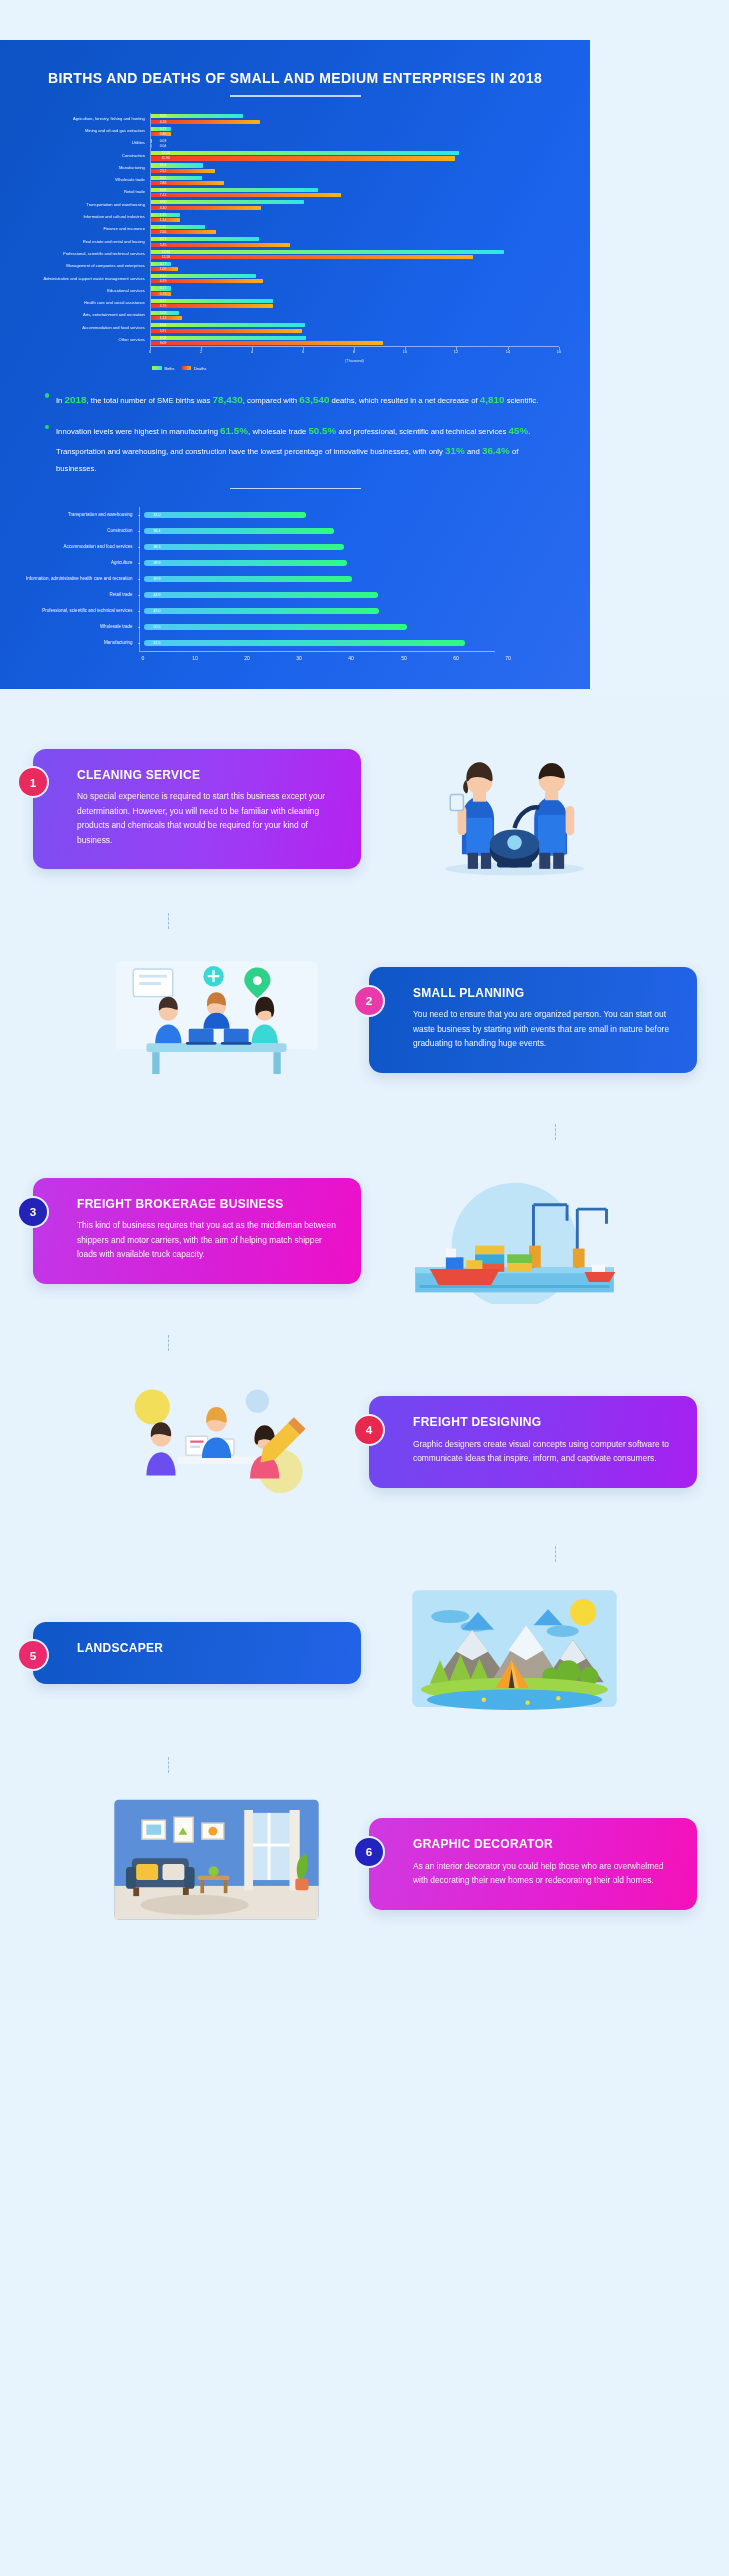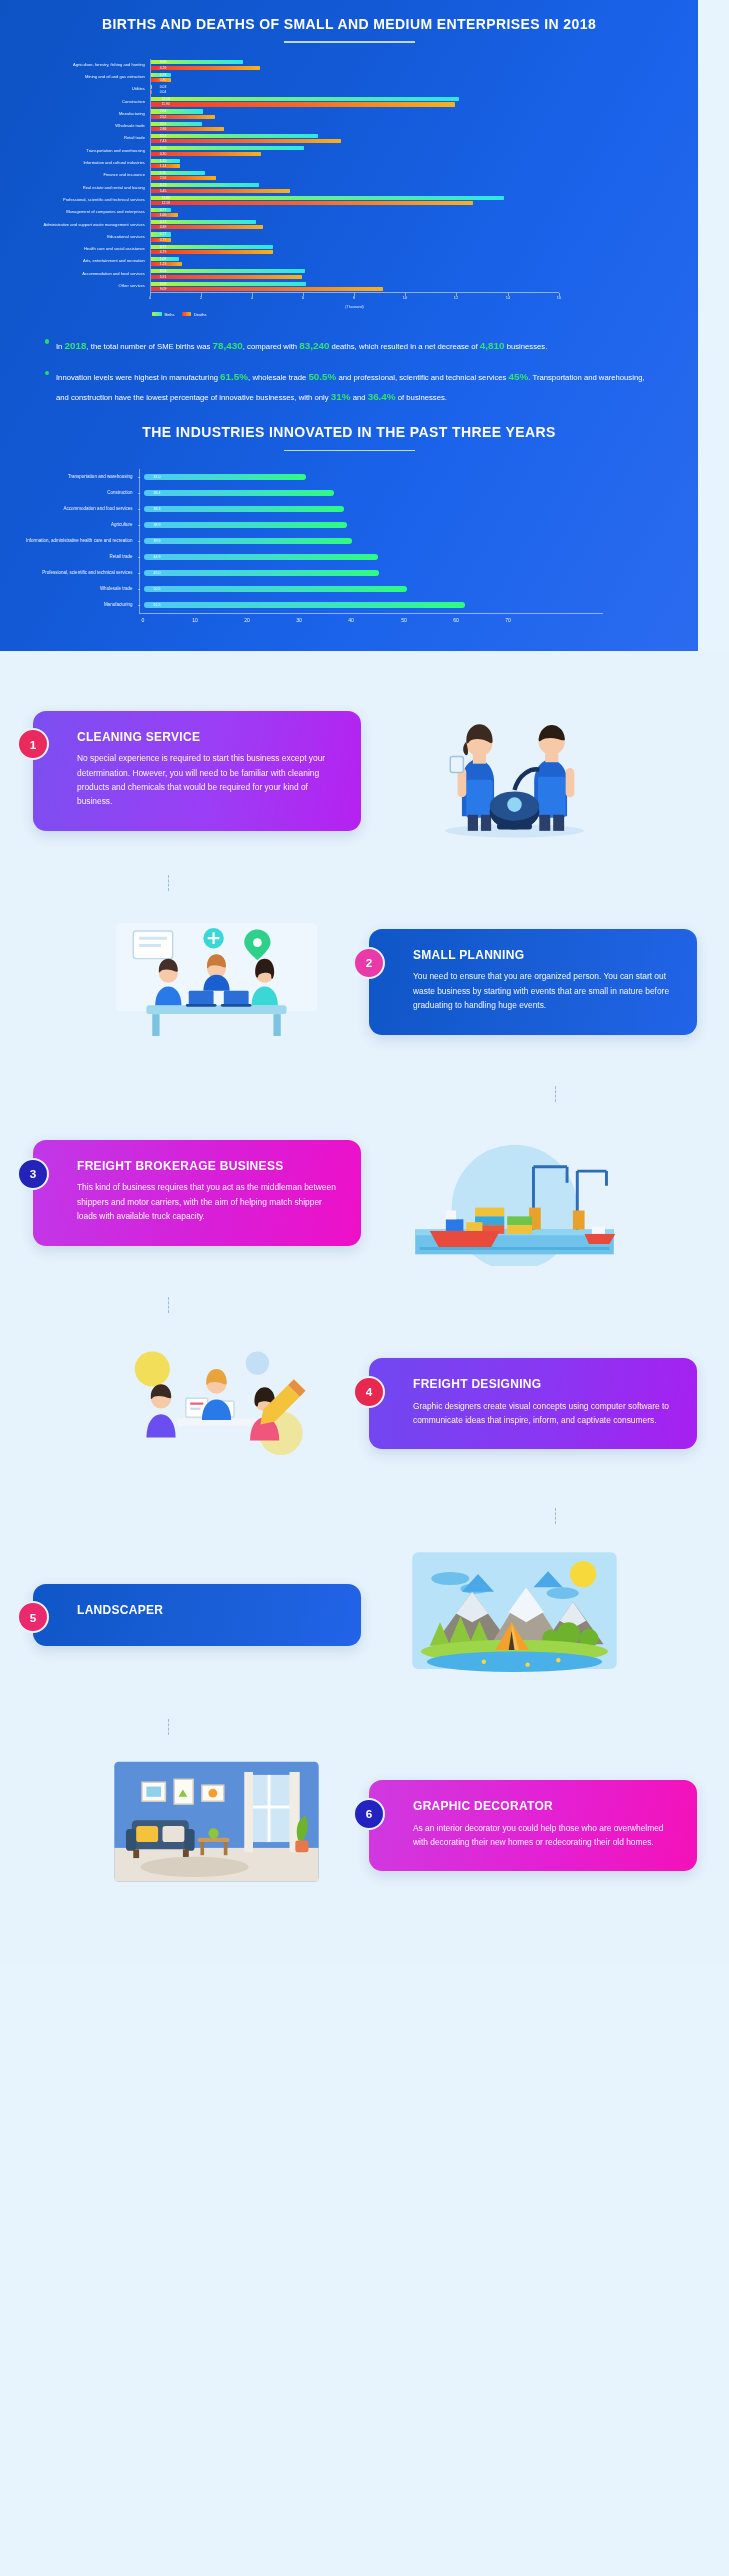--- a/index.html
+++ b/index.html
@@ -6,24 +6,25 @@
   html, body { width: 730px; }
   body {
     font-family: "Liberation Sans", sans-serif;
     background: #e8f4fd;
     width: 730px;
     overflow-x: hidden;
   }
 
   
   .blue-section {
-    width: 698px;
+    width: 590px;
     background: linear-gradient(120deg, #0d53c4 0%, #1359d6 35%, #1a63ea 65%, #2b6bf0 100%);
-    padding: 10px 0 25px 0;
-    position: relative;
+    padding: 24px 0 25px 0;
+    position: relative;
+    margin-top: 40px;
   }
 
   .sec-title {
     text-align: center;
     color: #ffffff;
     font-size: 14px;
     font-weight: bold;
     letter-spacing: 0.4px;
     padding: 5.8px 14.6px 0 14.6px;
   }
@@ -527,30 +528,29 @@
         <div class="lg-item">
           <span class="lg-swatch deaths"></span>
           <span class="lg-text">Deaths</span>
         </div>
       </div>
     </div>
 
   <div class="bullets" id="bullets">
       <div class="bullet">
         <span class="bullet-dot"></span>
-        <div class="bullet-text"><span>In </span><span class="hl">2018</span><span>, the total number of SME births was </span><span class="hl">78,430</span><span>, compared with </span><span class="hl">83,240</span><span> deaths, which resulted in a net decrease of </span><span class="hl">4,810</span><span> businesses.</span></div>
+        <div class="bullet-text"><span>In </span><span class="hl">2018</span><span>, the total number of SME births was </span><span class="hl">78,430</span><span>, compared with </span><span class="hl">63,540</span><span> deaths, which resulted in a net decrease of </span><span class="hl">4,810</span><span> scientific.</span></div>
       </div>
       <div class="bullet">
         <span class="bullet-dot"></span>
         <div class="bullet-text"><span>Innovation levels were highest in manufacturing </span><span class="hl">61.5%</span><span>, wholesale trade </span><span class="hl">50.5%</span><span> and professional, scientific and technical services </span><span class="hl">45%</span><span>. Transportation and warehousing, and construction have the lowest percentage of innovative businesses, with only </span><span class="hl">31%</span><span> and </span><span class="hl">36.4%</span><span> of businesses.</span></div>
       </div>
     </div>
 
   <div class="chart2">
-    <div class="sec-title">THE INDUSTRIES INNOVATED IN THE PAST THREE YEARS</div>
     <div class="title-rule"></div>
     <div class="c2-wrap" id="chart2">
         <div class="c2-row">
           <div class="c2-label">Transportation and warehousing</div>
           <div class="c2-plot">
             <div class="c2-tickmark"></div>
             <div class="c2-bar" style="width: 162px;">
               <span class="c2-val">31.0</span>
             </div>
           </div>

